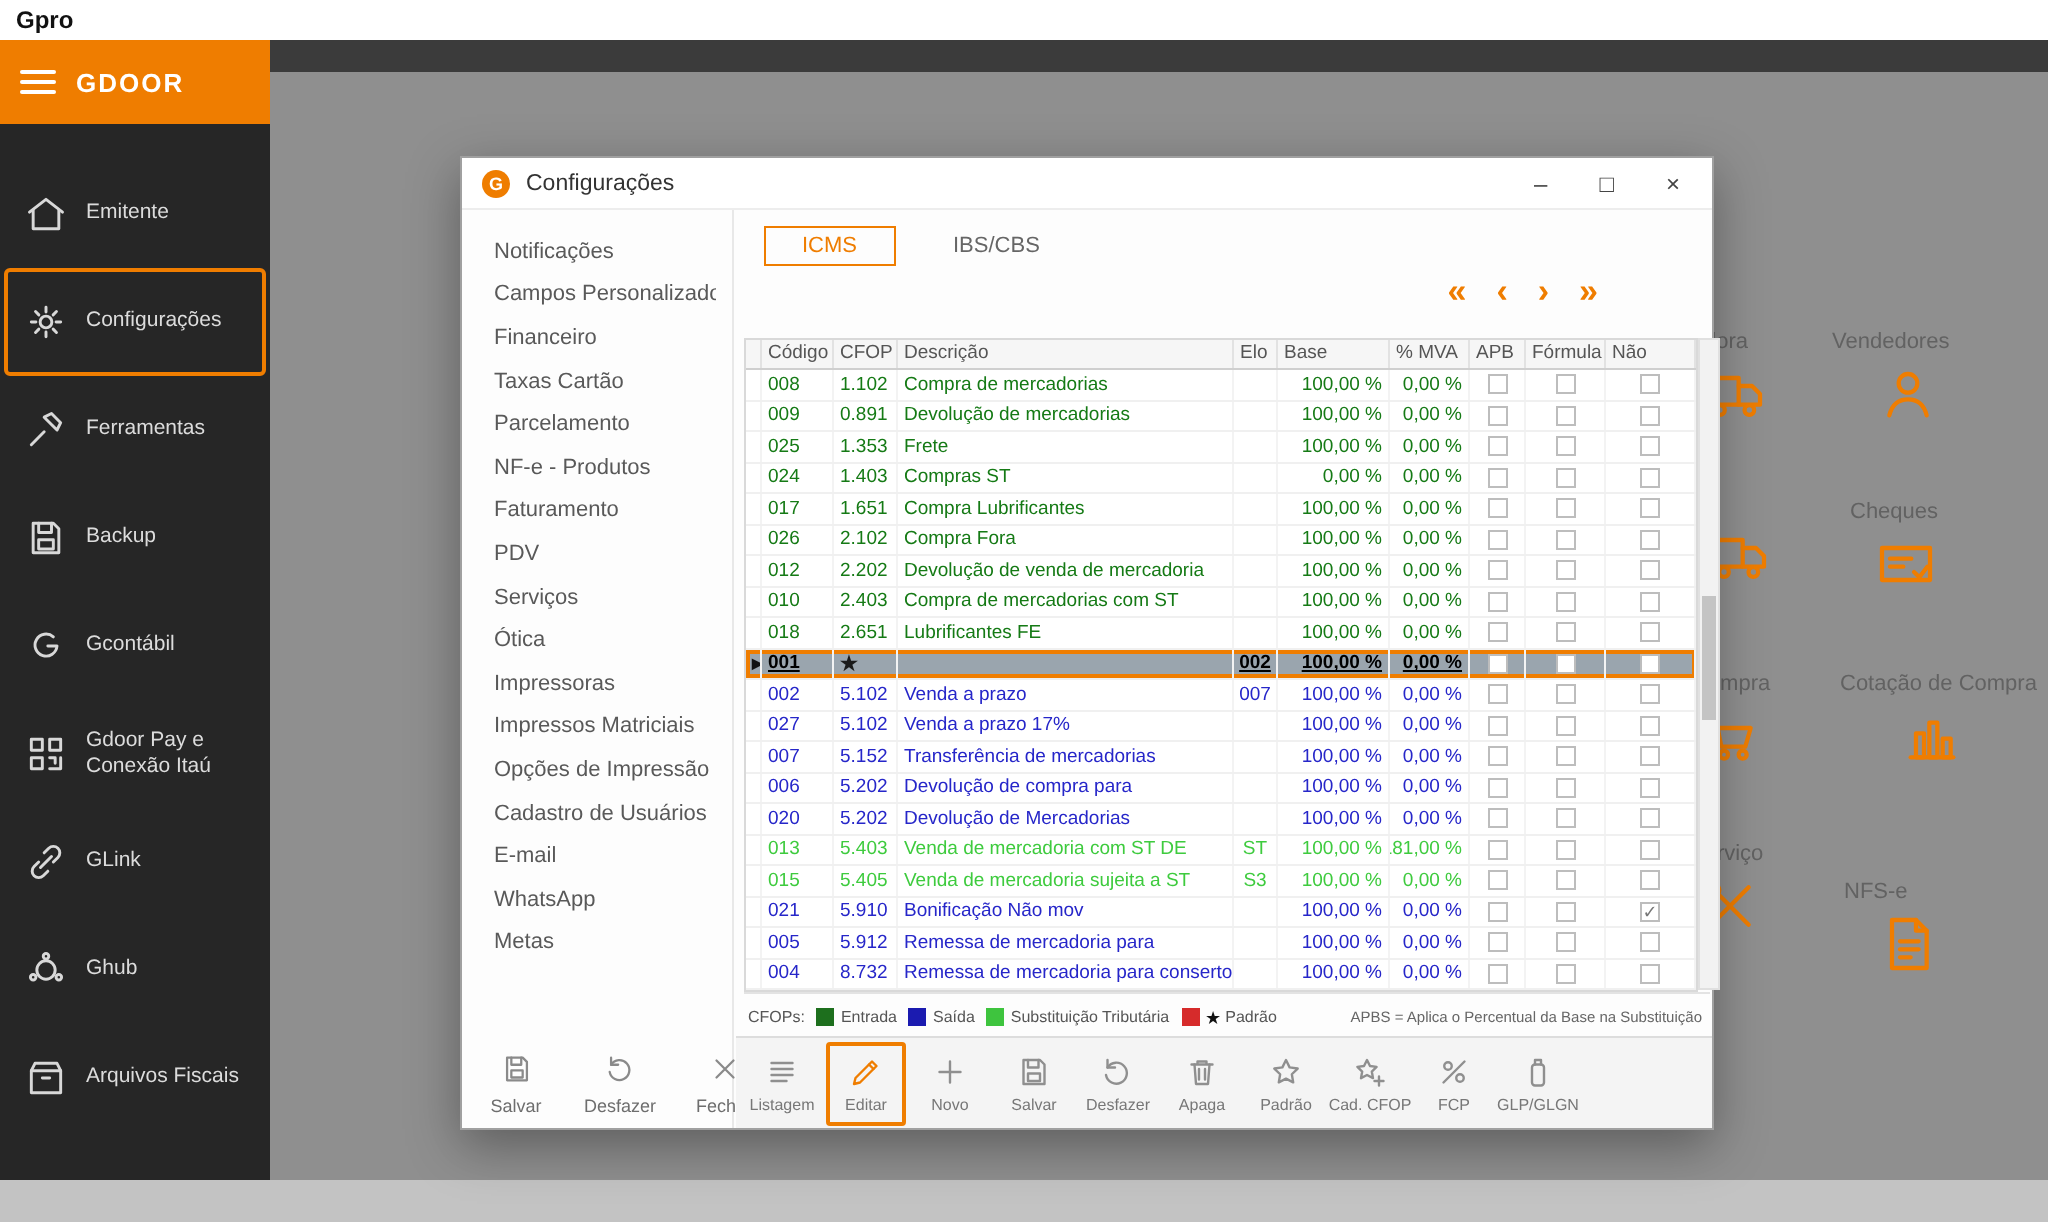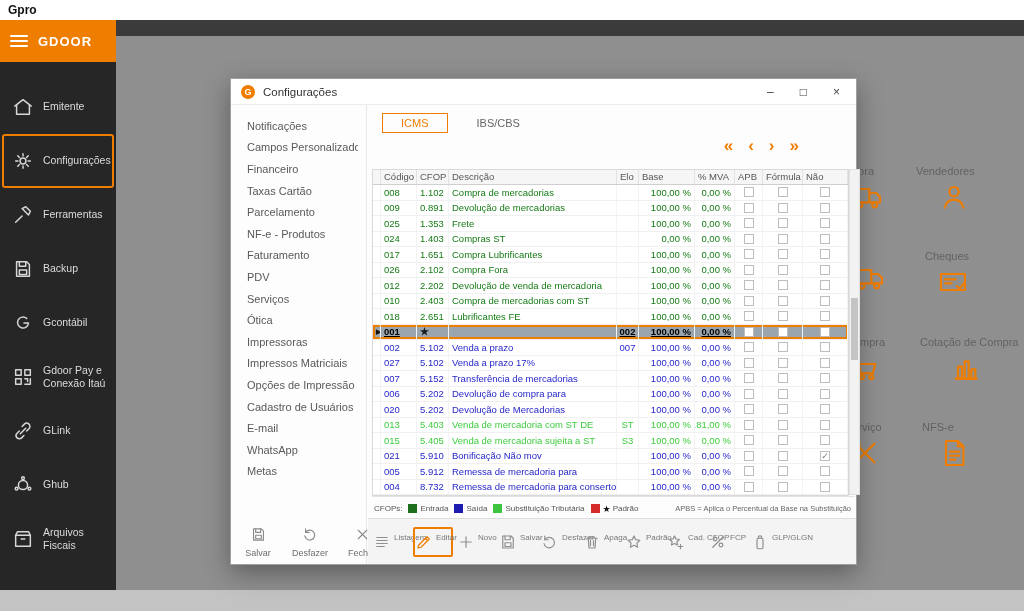--- a/index.html
+++ b/index.html
@@ -8,21 +8,21 @@
   body{font-family:"Liberation Sans",sans-serif;background:#8f8f8f;overflow:hidden;}
   .screen{position:relative;width:1024px;height:611px;background:#8f8f8f;overflow:hidden;}
 
   
   .os-bar{position:absolute;top:0;left:0;width:100%;height:20px;background:#ffffff;}
   .os-title{position:absolute;left:8px;top:3px;font-size:12px;font-weight:bold;color:#111;}
   .app-strip{position:absolute;left:116px;top:20px;right:0;height:16px;background:#3b3b3b;}
   .bottom-strip{position:absolute;left:0;top:590px;width:100%;height:21px;background:#c3c3c3;}
 
   
-  .sidebar{position:absolute;left:0;top:20px;width:116px;height:570px;background:#262626;}
+  .sidebar{position:absolute;left:0;top:20px;width:135px;height:570px;background:#262626;}
   .sb-header{height:42px;background:var(--accent);display:flex;align-items:center;gap:10px;padding:0 10px;}
   .burger{width:18px;display:flex;flex-direction:column;gap:3px;cursor:pointer;}
   .burger i{display:block;height:2px;background:#fff;border-radius:1px;}
   .sb-brand{color:#fff;font-weight:bold;font-size:13px;letter-spacing:1px;}
   .sb-items{display:flex;flex-direction:column;margin-top:18px;}
   .sb-item{display:flex;align-items:center;gap:7px;padding:0 4px 0 6px;height:54px;color:#dcdcdc;font-size:10.5px;border:2px solid transparent;border-radius:3px;margin:0 2px;cursor:pointer;line-height:1.25;}
   .sb-item.active{border-color:var(--accent);}
   .sb-icon{width:26px;flex:none;display:flex;justify-content:center;color:#d8d8d8;}
   .sb-icon svg{width:22px;height:22px;}
 
@@ -81,21 +81,21 @@
 
   
   .legend{position:absolute;left:4px;top:391px;width:483px;height:22px;display:flex;align-items:center;gap:6px;font-size:8px;color:#555;border-top:1px solid #e3e3e3;padding:2px 2px 0 2px;}
   .lg-item{display:flex;align-items:center;white-space:nowrap;}
   .lg-sq{width:9px;height:9px;display:inline-block;margin-right:3px;flex:none;}
   .lg-star{font-size:9px;color:#111;margin-right:2px;}
   .lg-note{margin-left:auto;font-size:7.5px;color:#666;white-space:nowrap;padding-right:2px;}
 
   
   .toolbar{position:absolute;left:0;right:0;top:413px;bottom:0;background:#f4f4f4;border-top:1px solid #ddd;display:flex;align-items:center;gap:2px;padding-left:3px;}
-  .tb-btn{width:40px;display:flex;flex-direction:row;gap:3px;font-size:8px;color:#777;padding:4px 0;border:2px solid transparent;border-radius:2px;cursor:pointer;}
+  .tb-btn{width:40px;display:flex;flex-direction:column;align-items:center;gap:3px;font-size:8px;color:#777;padding:4px 0;border:2px solid transparent;border-radius:2px;cursor:pointer;}
   .tb-btn.active{border-color:var(--accent);}
   .tb-icon{color:#8f8f8f;height:18px;display:flex;align-items:center;}
   .tb-btn.active .tb-icon{color:var(--accent);}
   .tb-icon svg{width:18px;height:18px;}
   .tb-label{white-space:nowrap;}
 </style>
 </head>
 <body>
 
 <div class="screen">
@@ -256,21 +256,21 @@
         </svg></div>
   </div>
   <div class="dt-item" style="left:845px;top:421px;">
     <div class="dt-label">Serviço</div>
     <div class="dt-icon" style="margin-left:4px;"><svg viewBox="0 0 24 24">
           <path d="M5 19L19 5"></path>
           <path d="M5 5l14 14"></path>
           <circle cx="6" cy="6" r="2"></circle>
         </svg></div>
   </div>
-  <div class="dt-item" style="left:922px;top:421px;">
+  <div class="dt-item" style="left:922px;top:440px;">
     <div class="dt-label">NFS-e</div>
     <div class="dt-icon" style="margin-left:16px;"><svg viewBox="0 0 24 24">
           <path d="M6 3h9l4 4v14H6z"></path>
           <path d="M15 3v4h4"></path>
           <path d="M9 11h7M9 14h7M9 17h4"></path>
         </svg></div>
   </div>
 
   <div class="dialog">
     <div class="dlg-titlebar">

